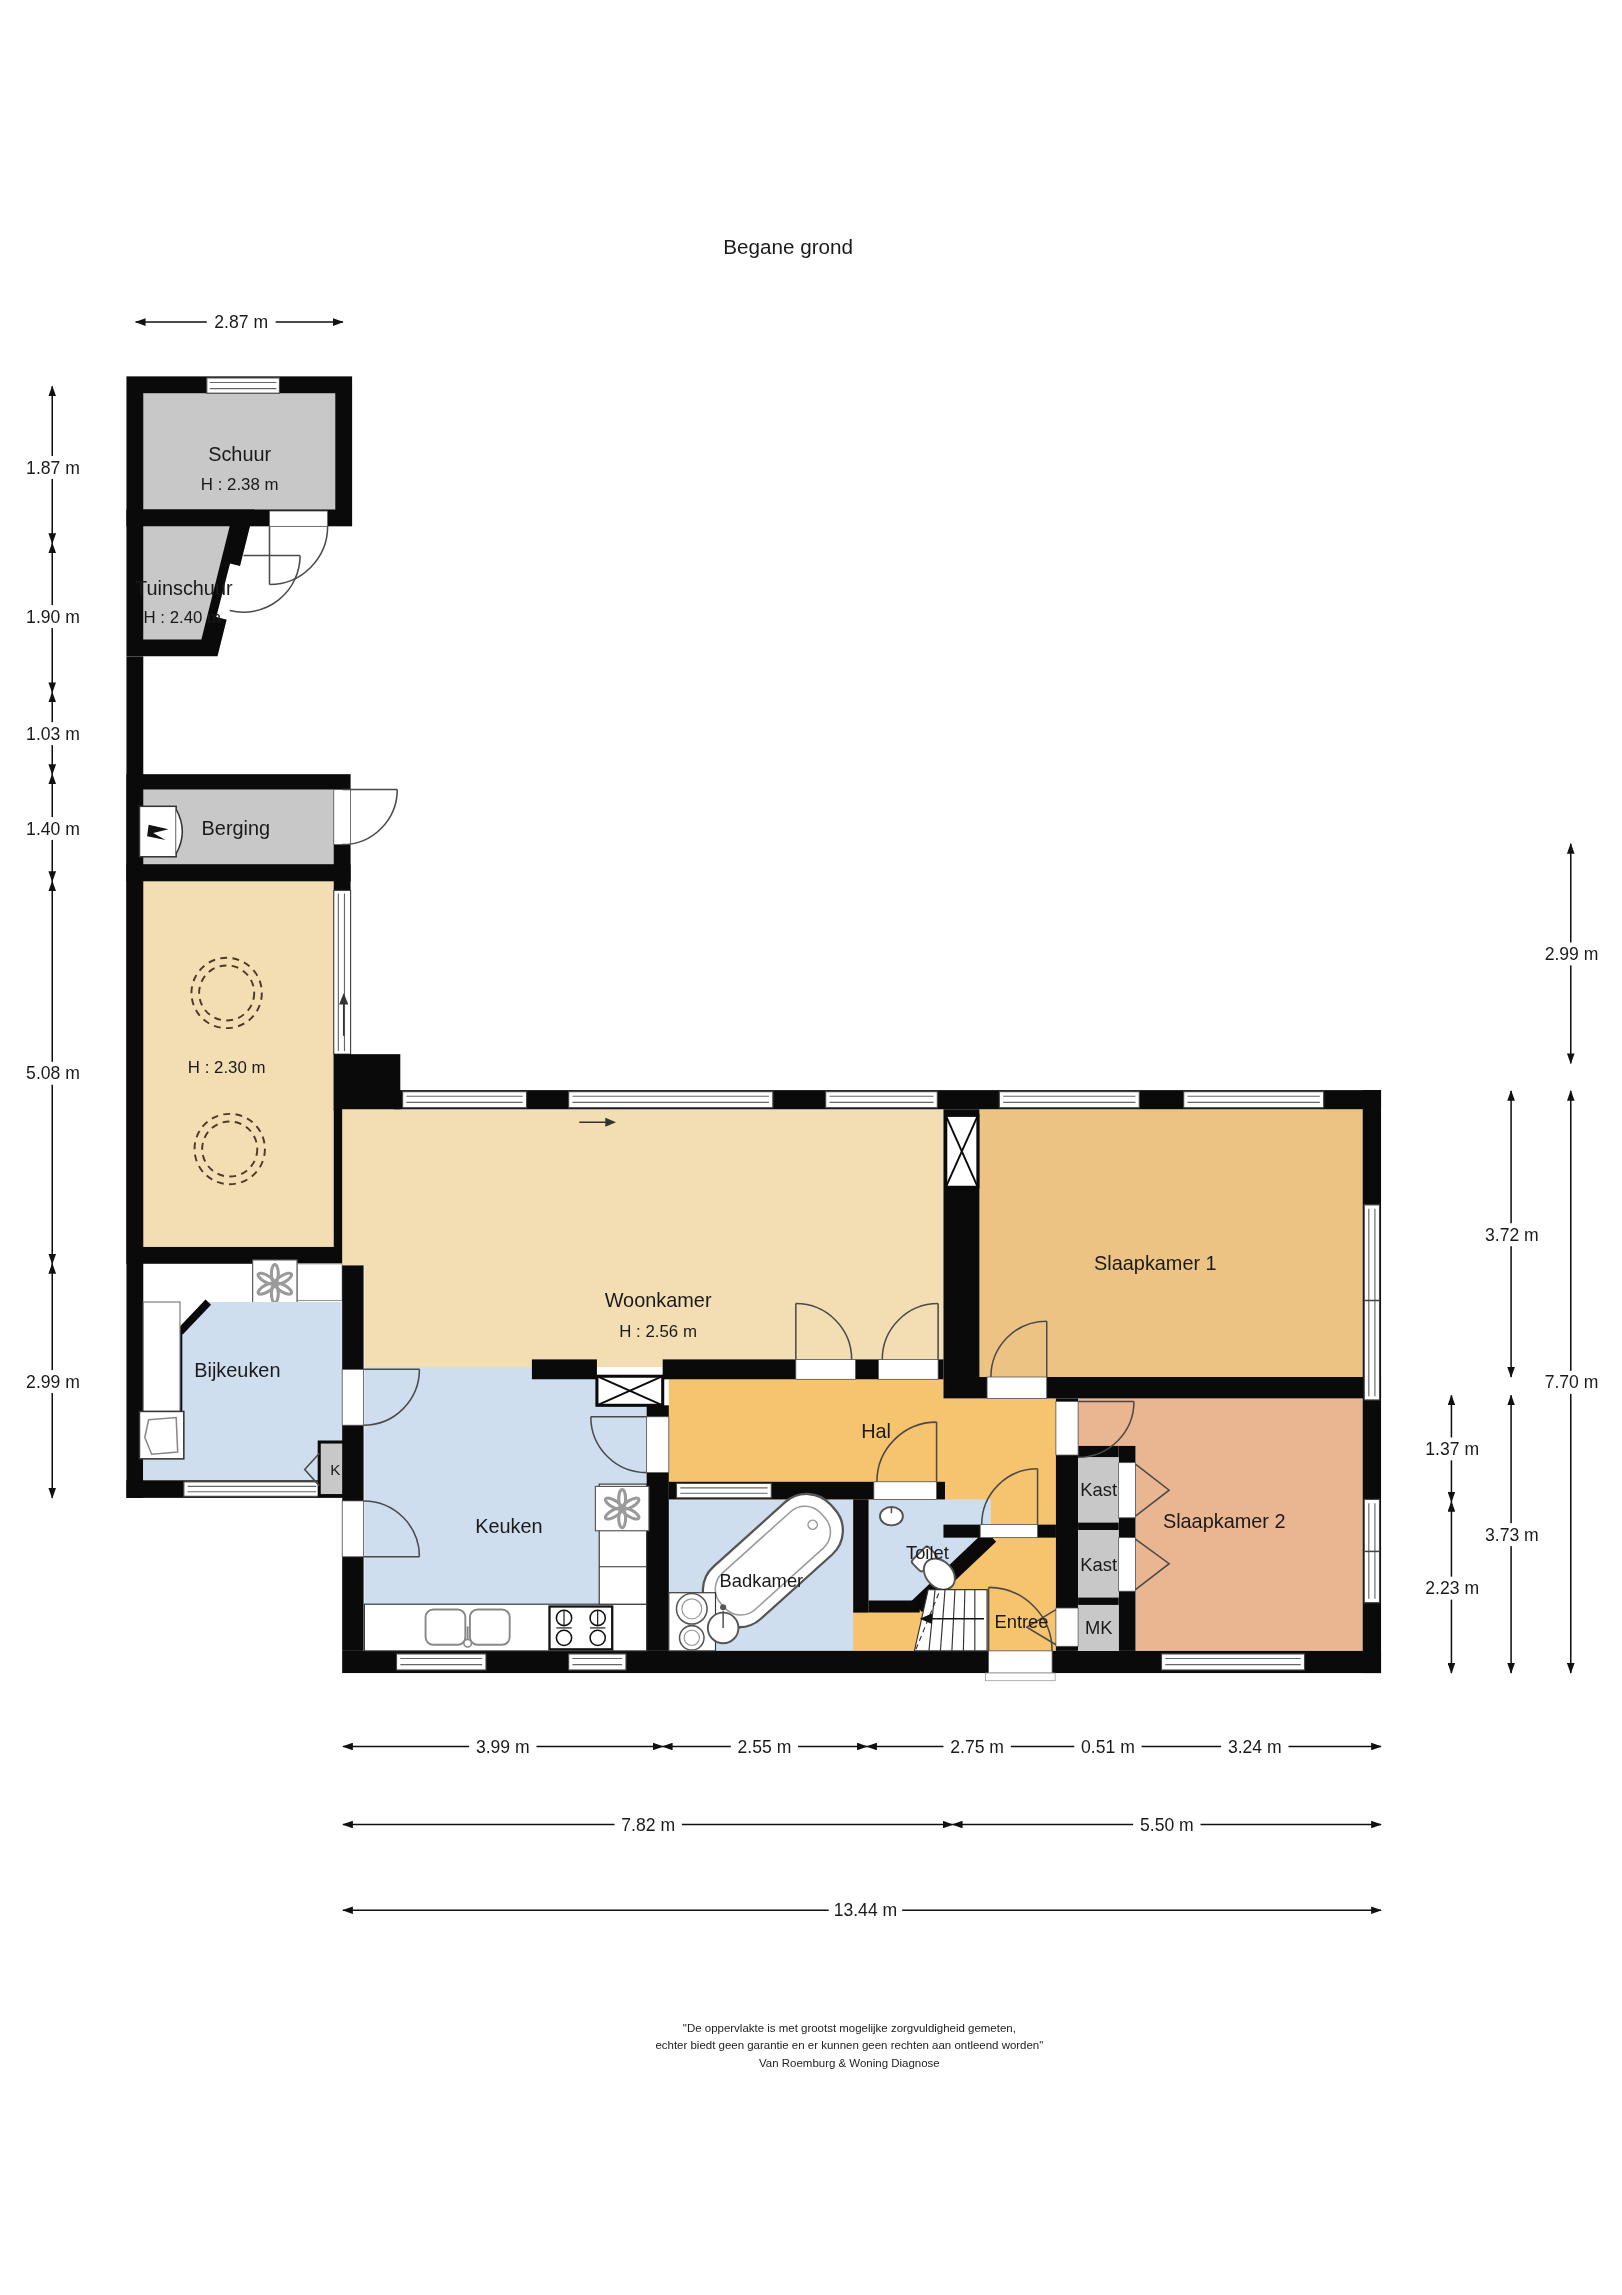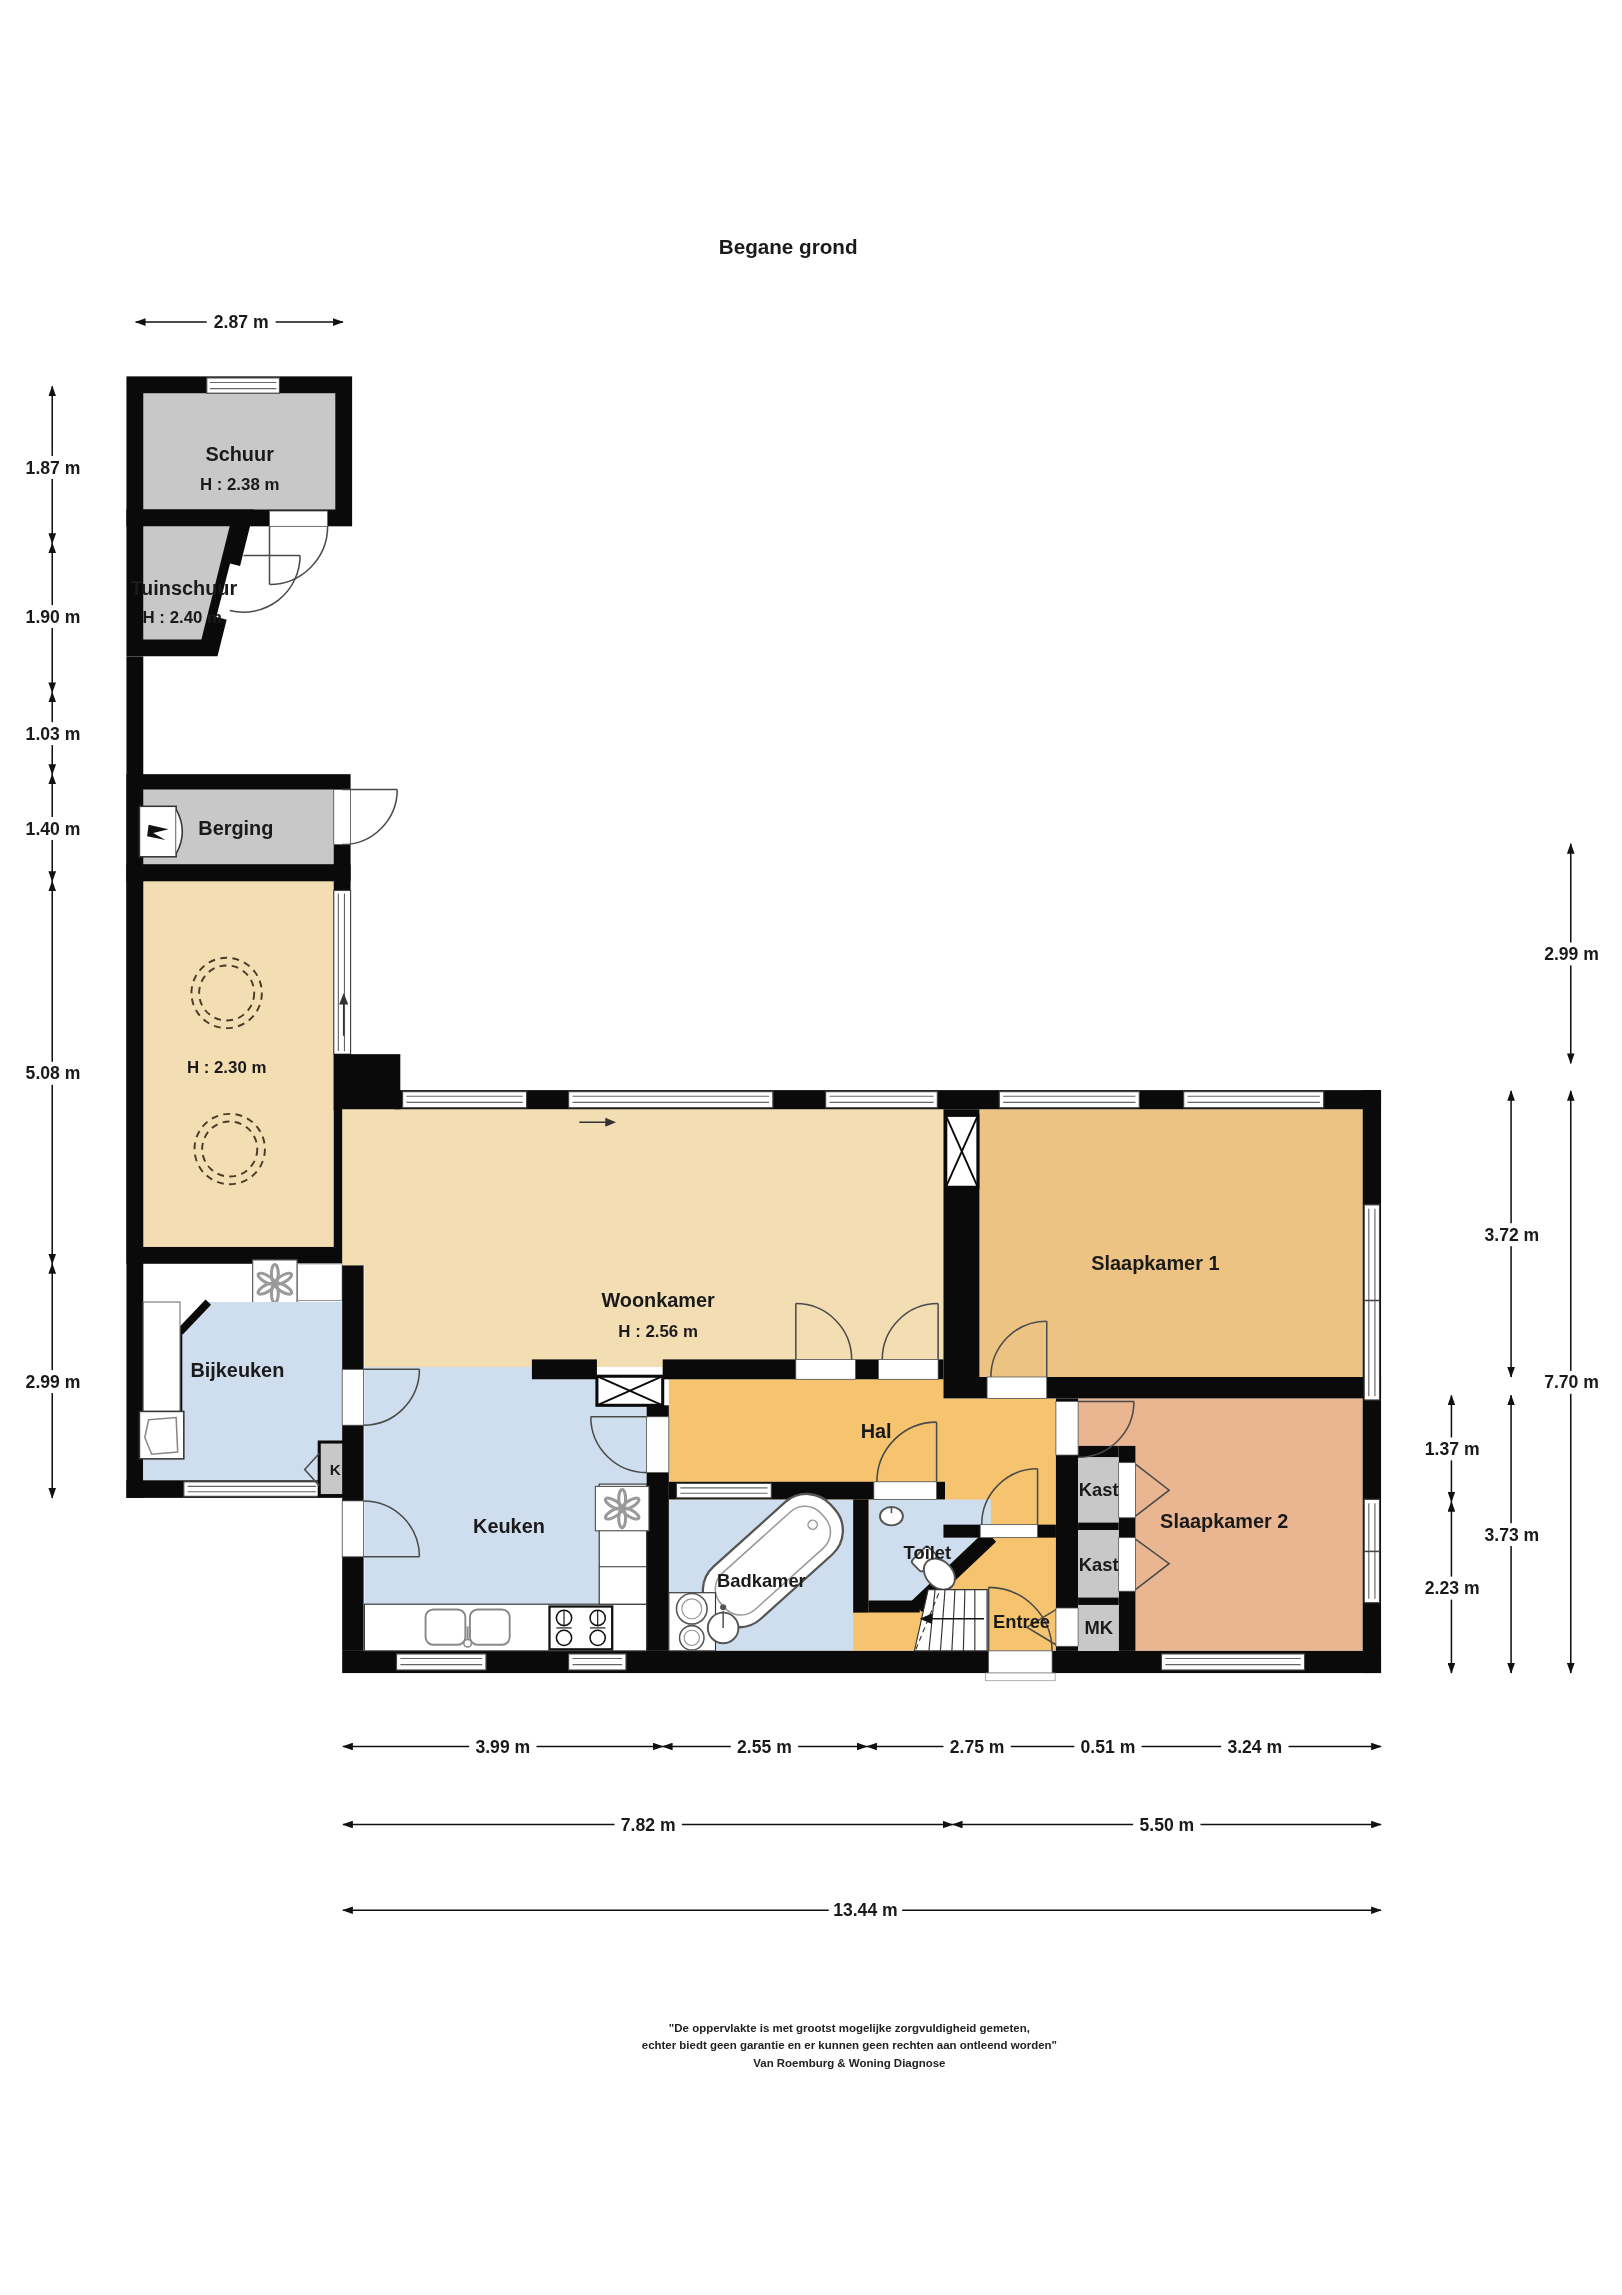--- a/index.html
+++ b/index.html
@@ -1,17 +1,17 @@
 <!DOCTYPE html>
 <html style="font-size:12.2px"><head>
 <meta charset="utf-8">
 <style>
   html,body{margin:0;padding:0;background:#ffffff;}
   body{font-family:"Liberation Sans", sans-serif;}
-  .page{position:relative;width:1623px;height:2295px;background:#fff;overflow:hidden;font-weight:bold;}
+  .page{position:relative;width:1623px;height:2295px;background:#fff;overflow:hidden;}
   svg{display:block;}
   text{font-family:"Liberation Sans", sans-serif;fill:#1a1a1a;}
   .room-label{font-size:26px;}
   .room-label-sm{font-size:24px;}
   .h-label{font-size:22px;}
   .dim-label{font-size:23px;}
   .title{font-size:27px;}
   .footer{font-size:15px;fill:#222;}
   .tiny{font-size:20px;}
 </style>

